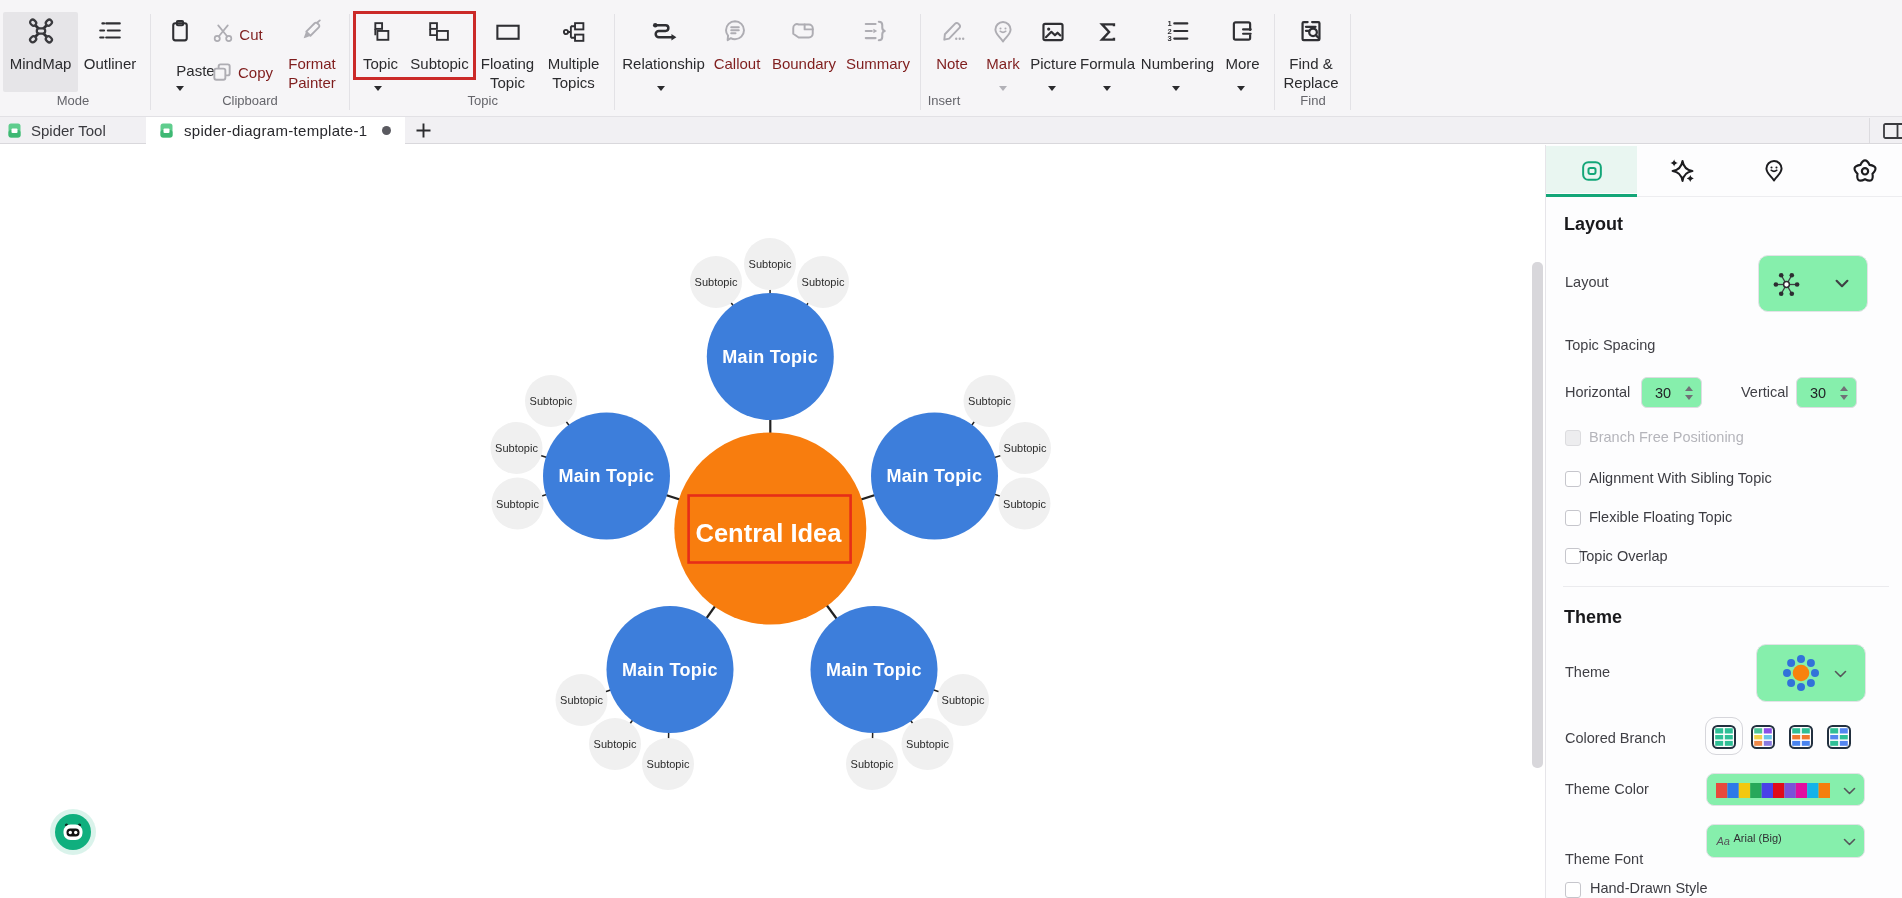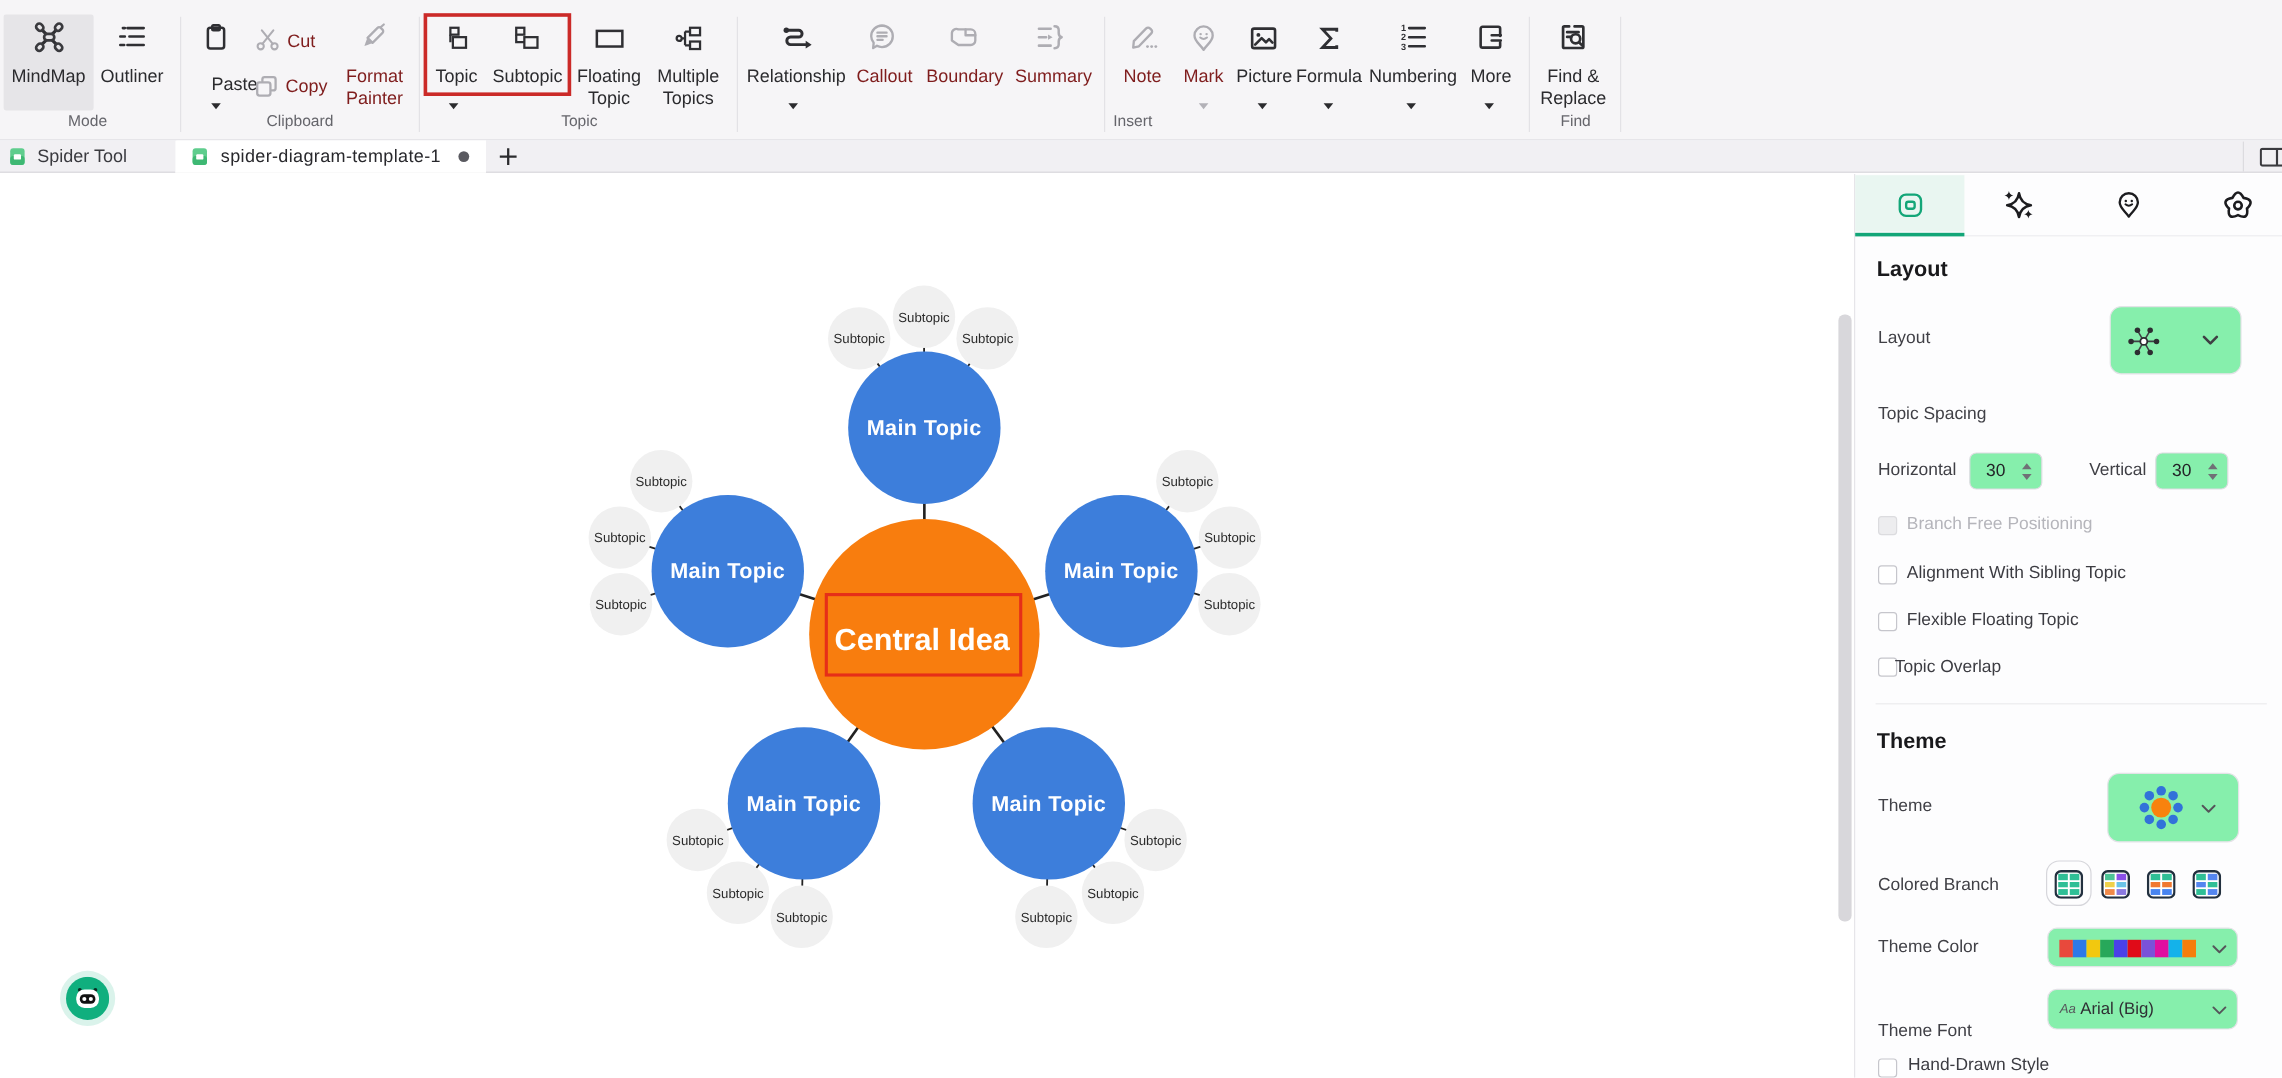--- a/index.html
+++ b/index.html
@@ -467,20 +467,20 @@
       <rect x="91.2" y="0" width="11.4" height="15" fill="#14b2ea"></rect>
         <rect x="102.6" y="0" width="11.4" height="15" fill="#f57e0c"></rect>
     </svg>
     <svg style="position:absolute;left:136px;top:12.5px" width="13" height="9" viewBox="0 0 13 9">
         <path class="chev" d="M1.5,1.5 L6.5,6.5 L11.5,1.5"></path>
       </svg>
   </div>
   <div class="slbl" style="left:19px;top:686.5px;margin-top:19px;">Theme Font</div>
   <div class="ddbox" style="left:159.5px;top:678.5px;width:159px;height:34px;border-radius:8px;">
     <div style="position:absolute;left:10px;top:10px;font-size:11px;color:#55555a;font-style:italic;">Aa</div>
-    <div style="position:absolute;left:27px;top:7.5px;font-size:14px;color:#2f2f33;">Arial (Big)</div>
+    <div style="position:absolute;left:27px;top:7.5px;font-size:11px;color:#2f2f33;">Arial (Big)</div>
     <svg style="position:absolute;left:136px;top:13px" width="13" height="9" viewBox="0 0 13 9">
         <path class="chev" d="M1.5,1.5 L6.5,6.5 L11.5,1.5"></path>
       </svg>
   </div>
   <div class="cb" style="left:19px;top:736.5px;"></div>
   <div class="cbl" style="left:44px;top:735px;">Hand-Drawn Style</div>
 </div>
 
 </body></html>

